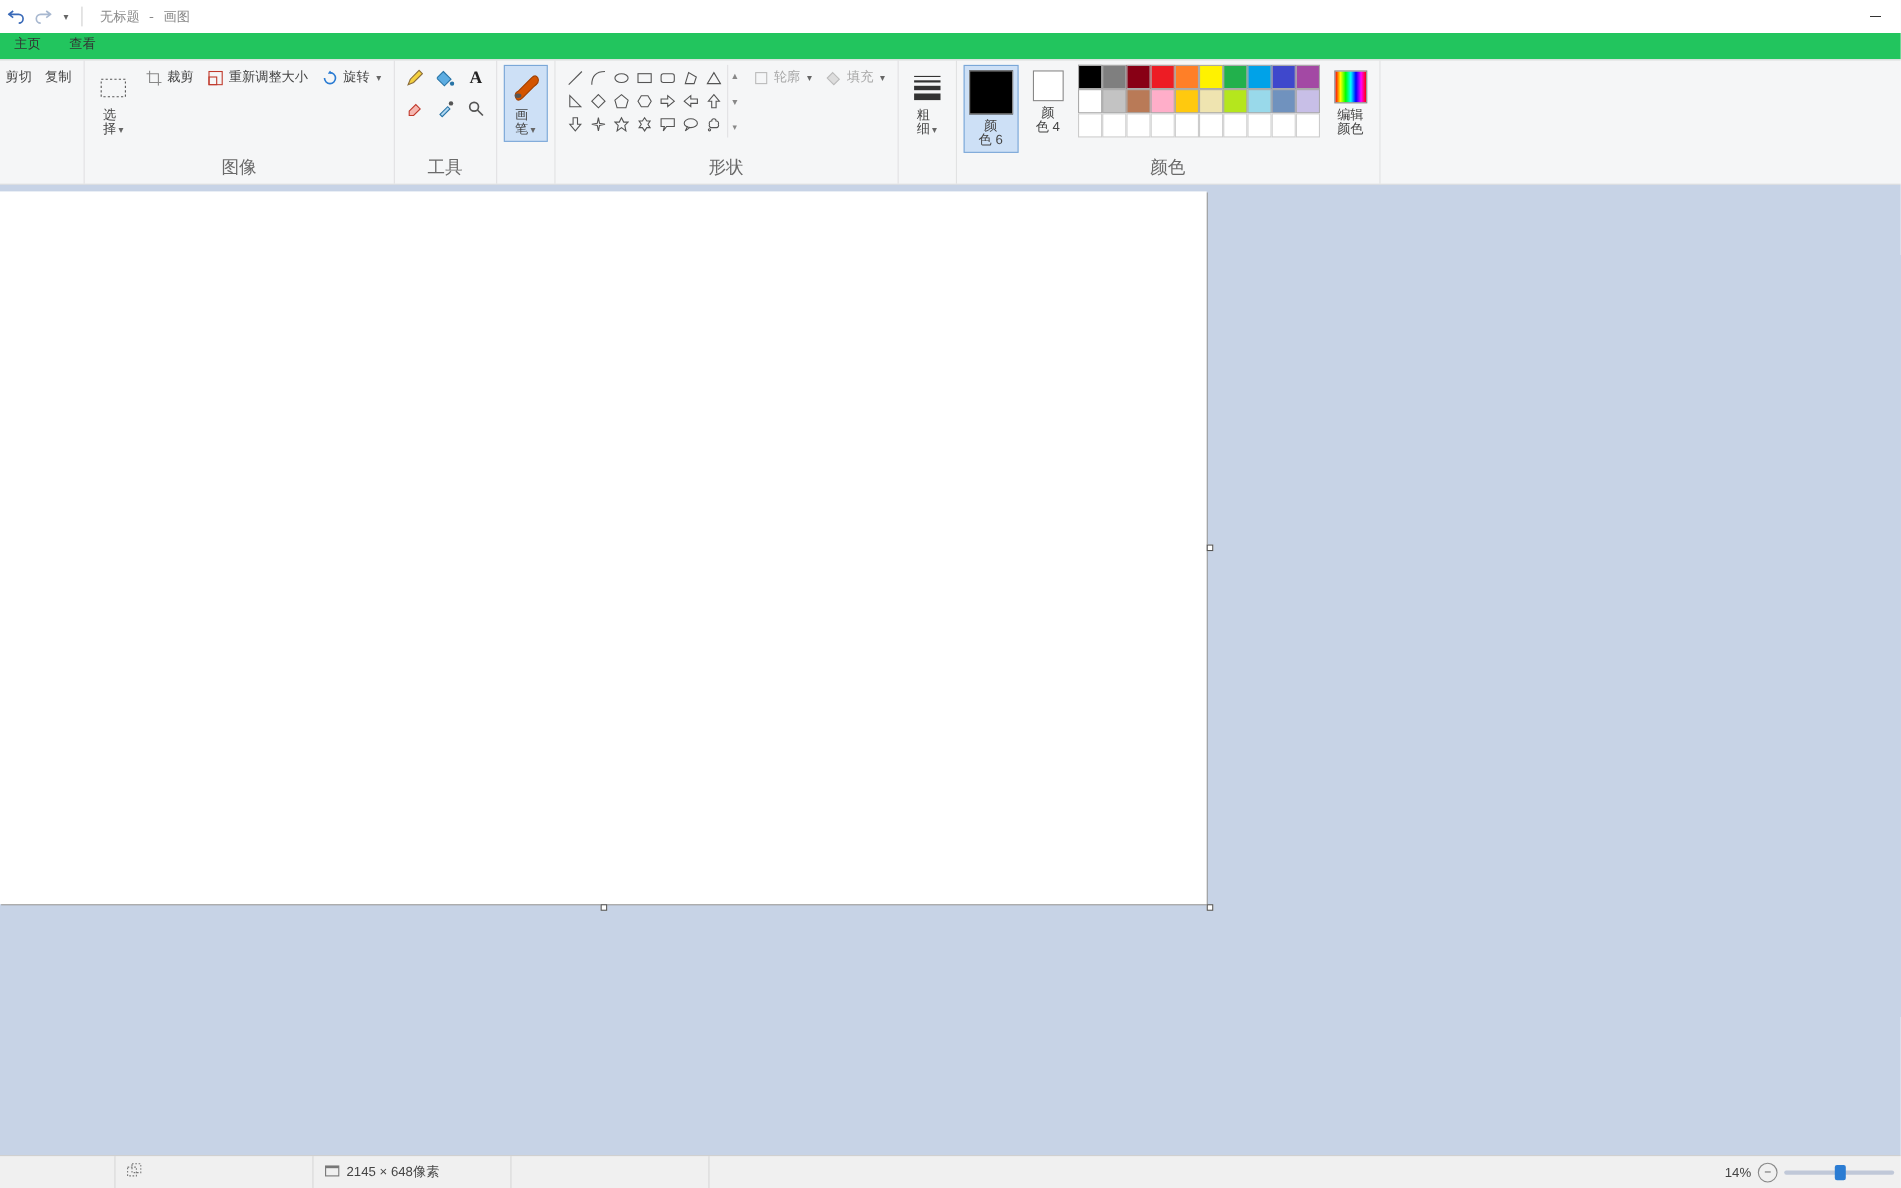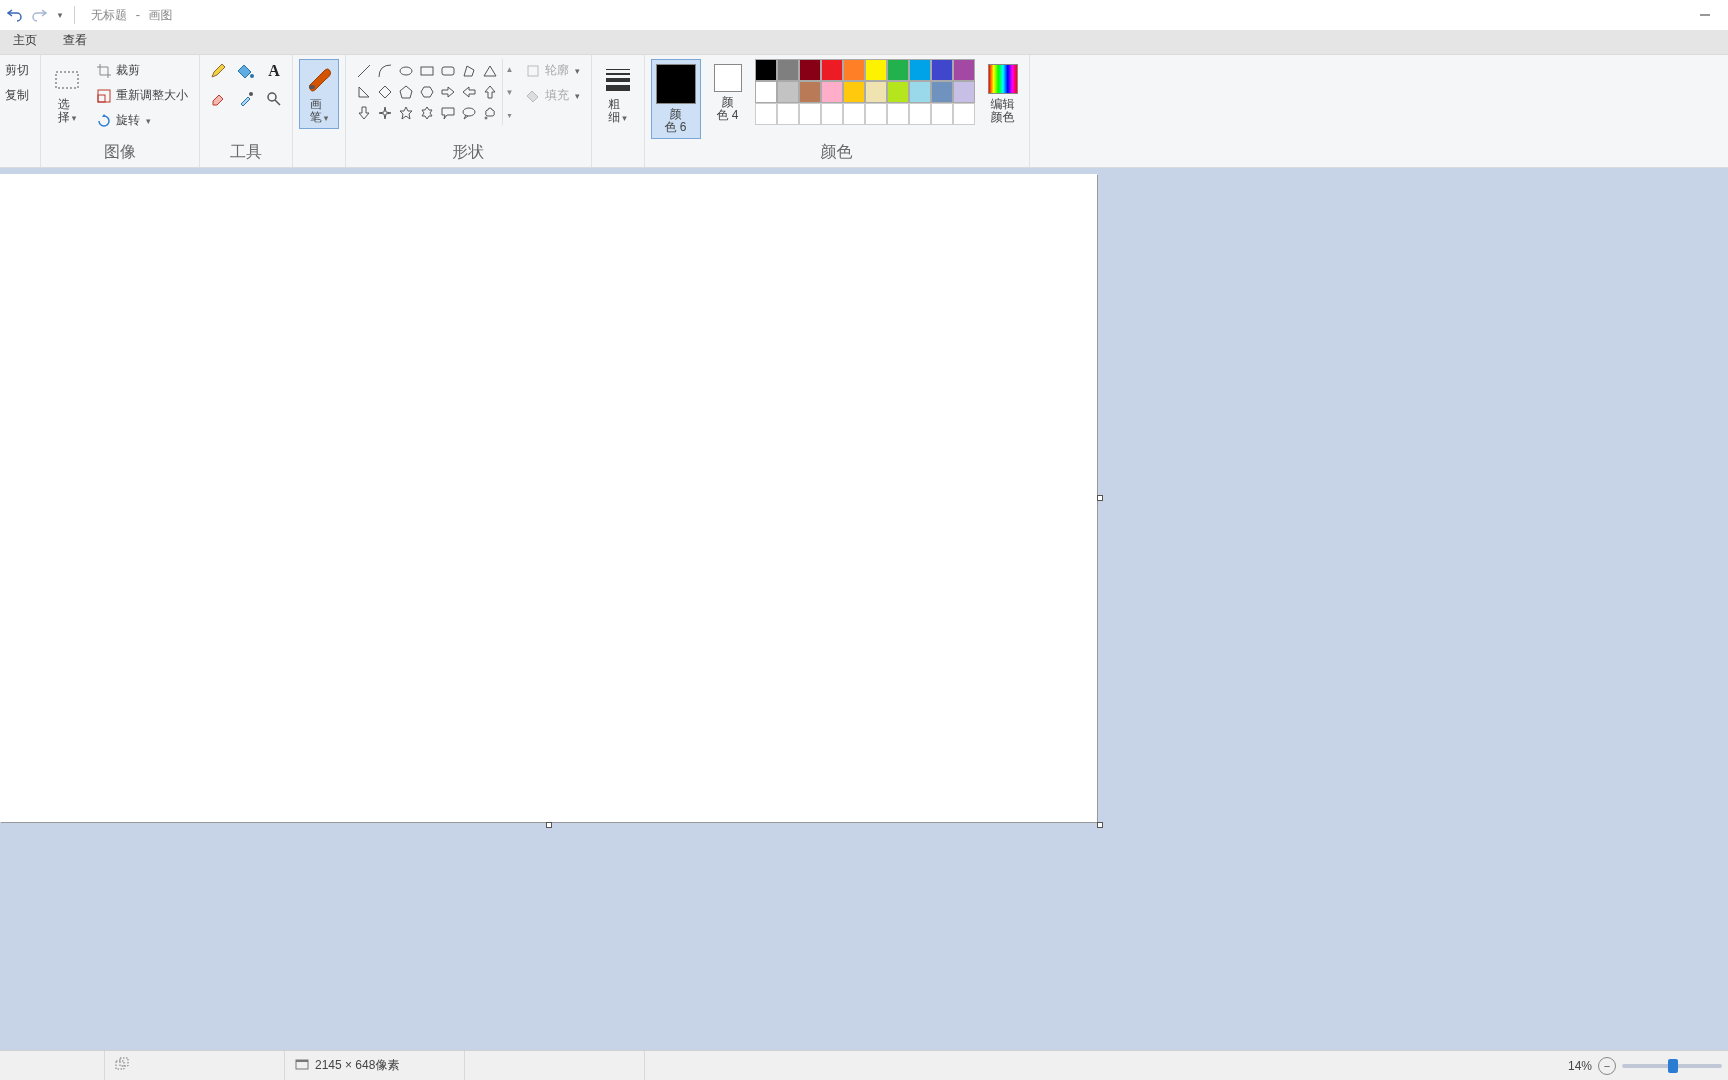--- a/index.html
+++ b/index.html
@@ -8,30 +8,30 @@
 
 .titlebar { height: 30px; background: #fff; display: flex; align-items: center; padding: 0 4px; position: relative; }
 .qat { display: flex; align-items: center; gap: 2px; }
 .qat-btn { width: 22px; height: 22px; display: flex; align-items: center; justify-content: center; color: #4a6aa8; }
 .qat-sep { width: 1px; height: 18px; background: #d0d0d0; margin: 0 6px; }
 .title-text { font-size: 12px; color: #888; margin-left: 10px; font-family: Liberation Mono, monospace; }
 .win-controls { position: absolute; right: 0; top: 0; display: flex; }
 .win-btn { width: 46px; height: 30px; display: flex; align-items: center; justify-content: center; color: #555; }
 
 
-.tabstrip { height: 24px; background: #e5e5e5; display: flex; align-items: flex-end; padding-left: 0; }
+.tabstrip { height: 24px; background: #22c55e; display: flex; align-items: flex-end; padding-left: 0; }
 .tab { padding: 3px 12px 4px 12px; font-size: 12px; color: #333; border: 1px solid transparent; }
 
 
 .ribbon { height: 114px; background: #f5f6f7; border-top: 1px solid #dadbdc; border-bottom: 1px solid #dadbdc; display: flex; align-items: stretch; }
 .group { border-right: 1px solid #e1e2e3; padding: 4px 6px 2px 6px; display: flex; flex-direction: column; justify-content: space-between; }
 .group-body { display: flex; align-items: flex-start; gap: 4px; flex: 1; }
 .group-label { text-align: center; font-size: 16px; color: #6a6a6a; padding-bottom: 2px; }
 
-.vstack { display: flex; flex-direction: column; gap: 2px; justify-content: flex-end; }
+.vstack { display: flex; flex-direction: row; gap: 2px; justify-content: flex-end; }
 .btn-sm { display: flex; align-items: center; gap: 4px; padding: 2px 4px; font-size: 12px; color: #444; border: 1px solid transparent; }
 .btn-sm .ic { width: 16px; height: 16px; display: inline-flex; align-items: center; justify-content: center; }
 .btn-sm.disabled { color: #a8a8a8; }
 
 .big-btn { width: 40px; display: flex; flex-direction: column; align-items: center; justify-content: center; gap: 2px; padding: 4px 2px; font-size: 12px; color: #444; border: 1px solid transparent; }
 .big-btn.selected { background: #cde0f6; border: 1px solid #7aa7d8; }
 .big-btn .ic-lg { width: 32px; height: 32px; display: flex; align-items: center; justify-content: center; }
 
 .tool-grid { display: grid; grid-template-columns: repeat(3, 24px); grid-auto-rows: 24px; gap: 4px; }
 .tool { width: 24px; height: 24px; display: flex; align-items: center; justify-content: center; border: 1px solid transparent; }

